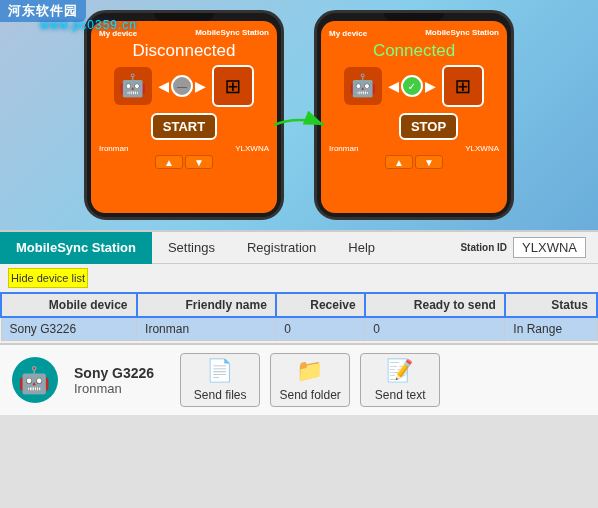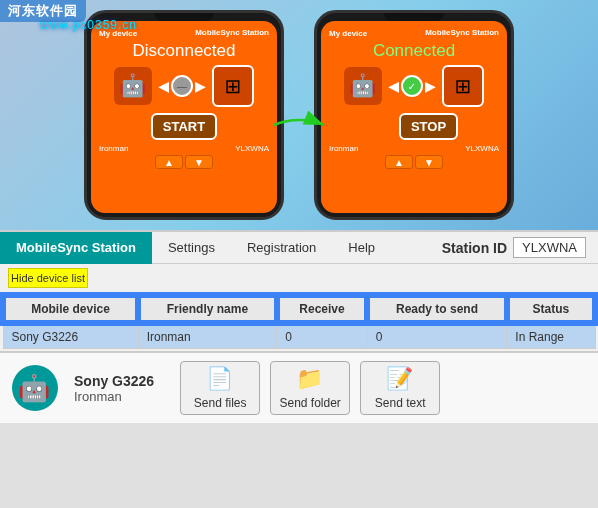--- a/index.html
+++ b/index.html
@@ -243,21 +243,21 @@
       cursor: pointer;
     }
     .station-id-area {
       margin-left: auto;
       display: flex;
       align-items: center;
       padding-right: 12px;
       gap: 6px;
     }
     .station-id-label {
-      font-size: 14px;
+      font-size: 10px;
       color: #333;
       font-weight: bold;
     }
     .station-id-value {
       background: #fff;
       border: 1px solid #aaa;
       padding: 2px 8px;
       font-size: 13px;
       color: #333;
       min-width: 70px;
@@ -276,23 +276,23 @@
     }
 
     
     .device-table {
       width: 100%;
       border-collapse: collapse;
       font-size: 12px;
     }
     .device-table th {
       background: #e8e8e8;
-      border: 6px solid #3b82f6;
+      border: 2px solid #3b82f6;
       padding: 4px 8px;
-      text-align: center;
+      text-align: right;
       font-weight: bold;
       color: #333;
     }
     .device-table td {
       border: 1px solid #ccc;
       padding: 4px 8px;
       color: #333;
       background: #fff;
     }
     .device-table tr.selected td {

